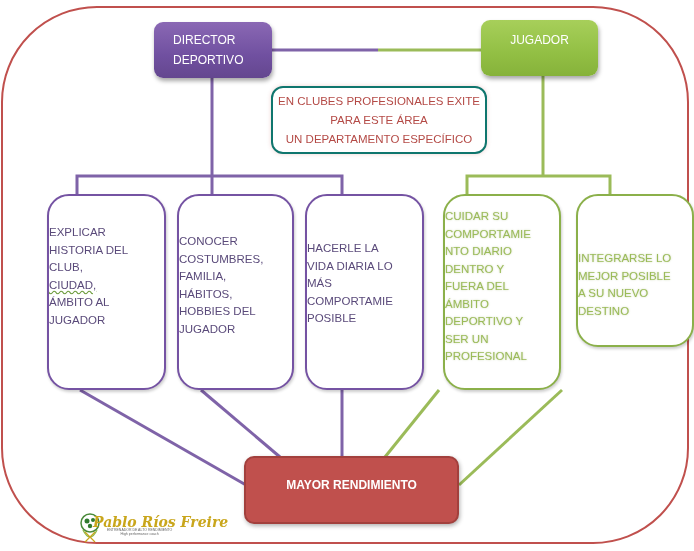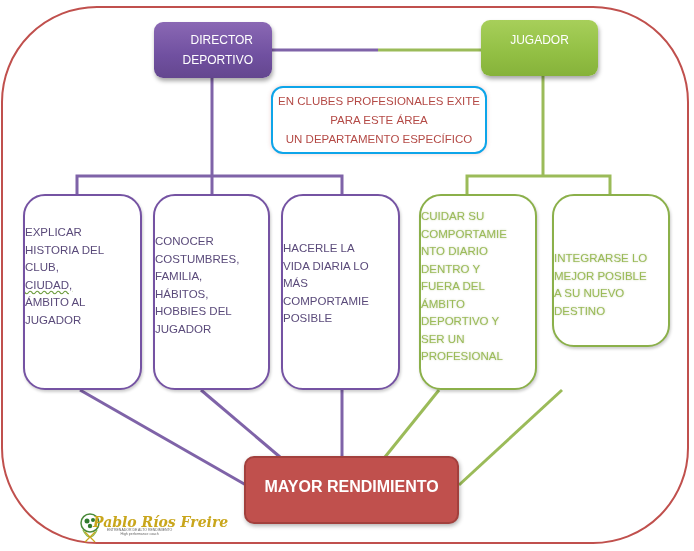--- a/index.html
+++ b/index.html
@@ -2,34 +2,34 @@
 <html><head>
   <meta charset="utf-8">
   <style>
     html, body { margin: 0; padding: 0; background: #ffffff; }
     body { width: 694px; height: 551px; position: relative; overflow: hidden;
            font-family: "Liberation Sans", "DejaVu Sans", sans-serif; }
     .frame { position: absolute; left: 1px; top: 6px; width: 688px; height: 538px;
              border: 2px solid #c0504d; border-radius: 96px; box-sizing: border-box; }
     svg.lines { position: absolute; left: 0; top: 0; }
     .box { position: absolute; box-sizing: border-box; display: flex; align-items: center;
-           justify-content: center; text-align: right; }
+           justify-content: center; text-align: left; }
     .head { border-radius: 9px; color: #ffffff; font-size: 12px; line-height: 20px;
             box-shadow: 1px 3px 4px rgba(0,0,0,0.35); }
     .head.purple { background: linear-gradient(#8a68b4, #7050a0 60%, #64478f); }
     .head.green { background: linear-gradient(#a7cf5a, #92bf44 60%, #86b23a); align-items: flex-start; padding-top: 10px; }
-    .note { border: 2px solid #0ea5e9; border-radius: 12px; color: #b44a46; font-size: 11.5px;
+    .note { border: 2px solid #0f766e; border-radius: 12px; color: #b44a46; font-size: 11.5px;
             line-height: 19px; background: #fff; box-shadow: 0 0 4px rgba(192,80,77,0.25); }
     .card { border: 2px solid; border-radius: 22px; background: #fff; font-size: 11.5px;
-            line-height: 17.5px; align-items: flex-start; box-shadow: 1px 2px 3px rgba(0,0,0,0.2); }
+            line-height: 17.5px; align-items: flex-start; box-shadow: 1px 2px 3px rgba(0,0,0,0.2); margin-left: 24px; }
     .card.p { border-color: #7553a3; color: #5a4a7a; }
     .card.g { border-color: #8bb04a; color: #9bbb59; text-shadow: 0 0 2px rgba(110,140,40,0.4); }
     .card span { display: block; }
     .result { background: #c0504d; border: 2px solid #a2403d; border-radius: 10px; color: #fff;
-              font-weight: bold; font-size: 16px; align-items: flex-start; padding-top: 20px;
+              font-weight: bold; font-size: 12px; align-items: flex-start; padding-top: 20px;
               box-shadow: 1px 2px 4px rgba(0,0,0,0.3); }
     .logo { position: absolute; left: 77px; top: 512px; width: 110px; height: 32px; }
     .logo-name { position: absolute; left: 16px; top: 2px; font-family: "DejaVu Serif", serif;
                  font-style: italic; font-weight: bold; font-size: 14px; color: #c9a61c; white-space: nowrap; }
     .logo-sub { position: absolute; left: 30px; top: 16px; font-size: 3.5px; color: #666; white-space: nowrap; line-height: 4px; text-align: center; }
   </style>
 </head>
 <body>
 
 <div class="frame"></div>

